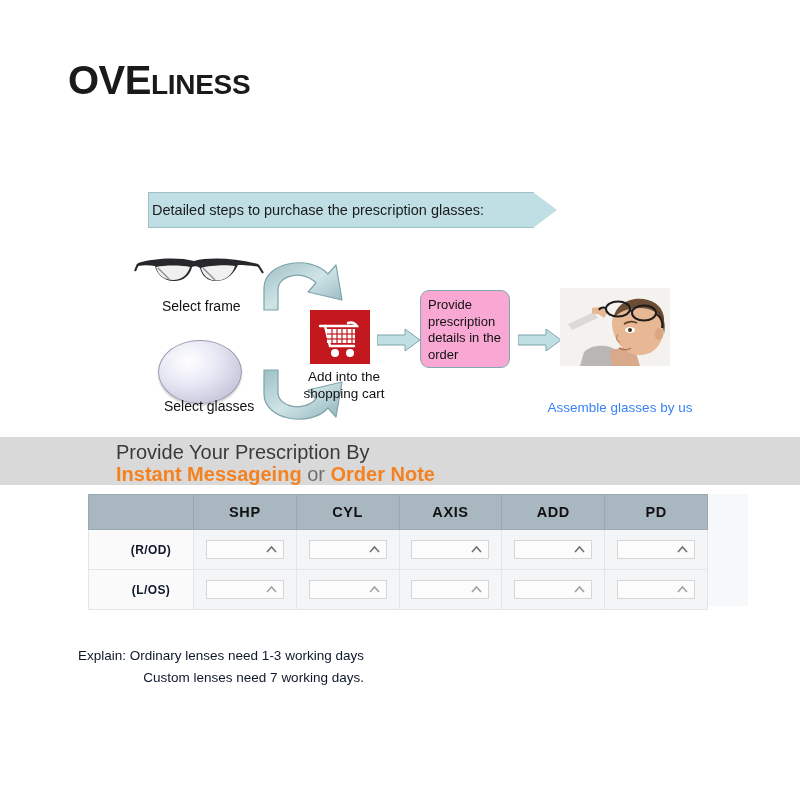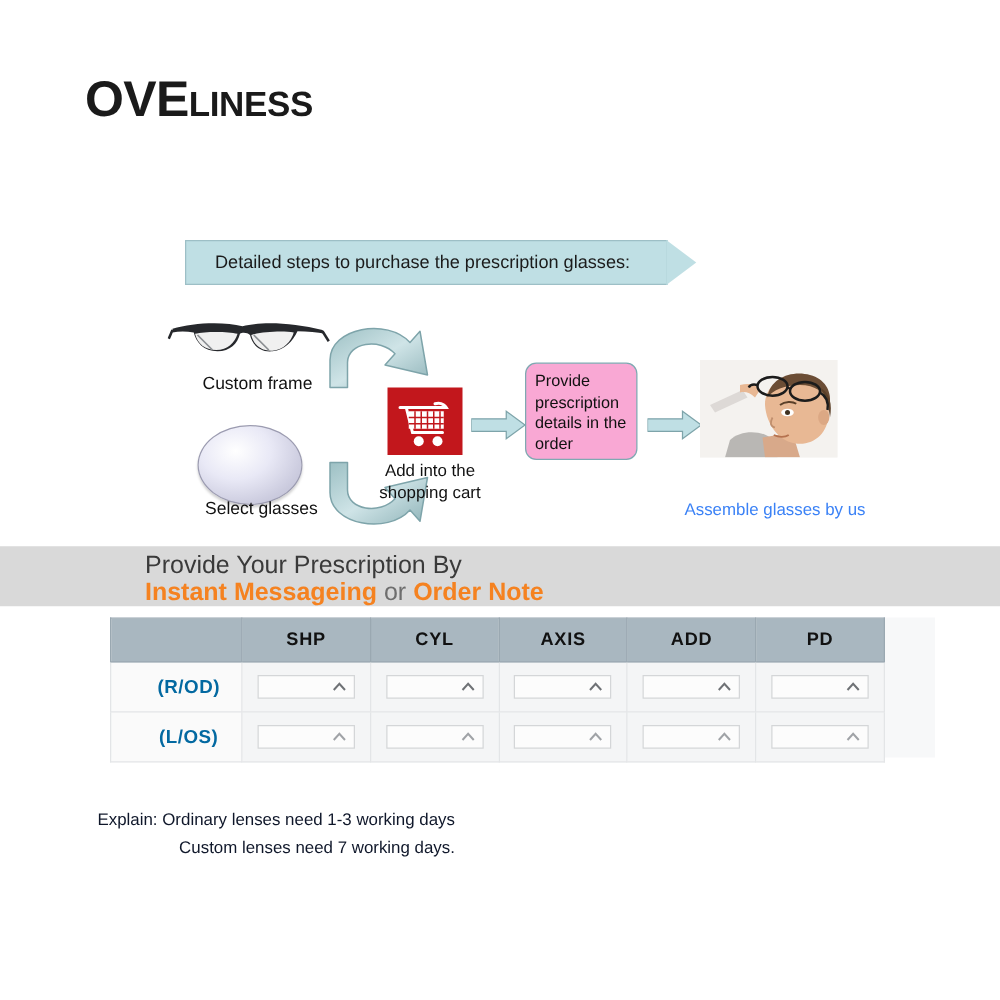--- a/index.html
+++ b/index.html
@@ -65,21 +65,21 @@
   .ribbon-tip {
     position: absolute;
     left: 385px; top: 0;
     width: 0; height: 0;
     border-top: 18px solid transparent;
     border-bottom: 18px solid transparent;
     border-left: 24px solid #bfdfe4;
   }
   .ribbon-text {
     position: absolute;
-    left: 24px; top: 0;
+    left: 4px; top: 0;
     height: 48px;
     line-height: 36px;
     font-size: 14.5px;
     color: #1b1b1b;
     white-space: nowrap;
   }
 
   
   .glasses {
     position: absolute;
@@ -238,23 +238,23 @@
     border-color: #9aa8b1;
   }
   table.rx thead th.corner {
     background: #a9b7c0;
   }
   table.rx tbody td {
     height: 39px;
     background: #f4f5f6;
   }
   table.rx tbody td.eye {
-    font-size: 15px;
+    font-size: 12px;
     font-weight: bold;
-    color: #0369a1;
+    color: #0f172a;
     letter-spacing: 0.4px;
     background: #fafafa;
     padding-left: 20px;
   }
   .spin {
     position: relative;
     display: block;
     width: 78px;
     height: 19px;
     margin: 0 auto;
@@ -302,21 +302,21 @@
     <path d="M4 8 C 20 3, 45 2, 60 6 C 75 2, 100 3, 124 9 L 126 12 C 120 11, 112 10, 104 10
              C 100 18, 94 25, 84 26 C 74 27, 68 21, 66 13 C 64 11, 60 10.5, 58 12
              C 56 20, 50 26, 40 26 C 29 26, 23 19, 21 11 C 15 10, 9 10, 4 11 Z" fill="#26282c"></path>
     <path d="M22 12 C 24 20, 30 25, 39 25 C 48 25, 54 19, 56 12 C 48 10, 30 10, 22 12 Z" fill="#fbfbfb" opacity="0.95"></path>
     <path d="M67 13 C 69 21, 75 26, 84 25.5 C 93 25, 99 18, 101 11 C 92 9.5, 75 10.5, 67 13 Z" fill="#fbfbfb" opacity="0.95"></path>
     <path d="M24 13 L 36 25" stroke="#8c8f93" stroke-width="1.4" fill="none"></path>
     <path d="M69 13 L 81 25" stroke="#8c8f93" stroke-width="1.4" fill="none"></path>
     <path d="M4 9 L 1 16" stroke="#26282c" stroke-width="2" fill="none"></path>
     <path d="M124 10 L 129 18" stroke="#26282c" stroke-width="2" fill="none"></path>
   </svg>
-  <div class="lbl lbl-frame">Custom frame</div>
+  <div class="lbl lbl-frame">Select frame</div>
 
   <div class="lens-blank"></div>
   <div class="lbl lbl-lenses">Select glasses</div>
 
   <svg class="curve-arrows" viewBox="0 0 120 178">
     <defs>
       <linearGradient id="ag" x1="0" y1="0" x2="1" y2="1">
         <stop offset="0%" stop-color="#9dc0c4"></stop>
         <stop offset="50%" stop-color="#cfe4e7"></stop>
         <stop offset="100%" stop-color="#8fb3b8"></stop>

